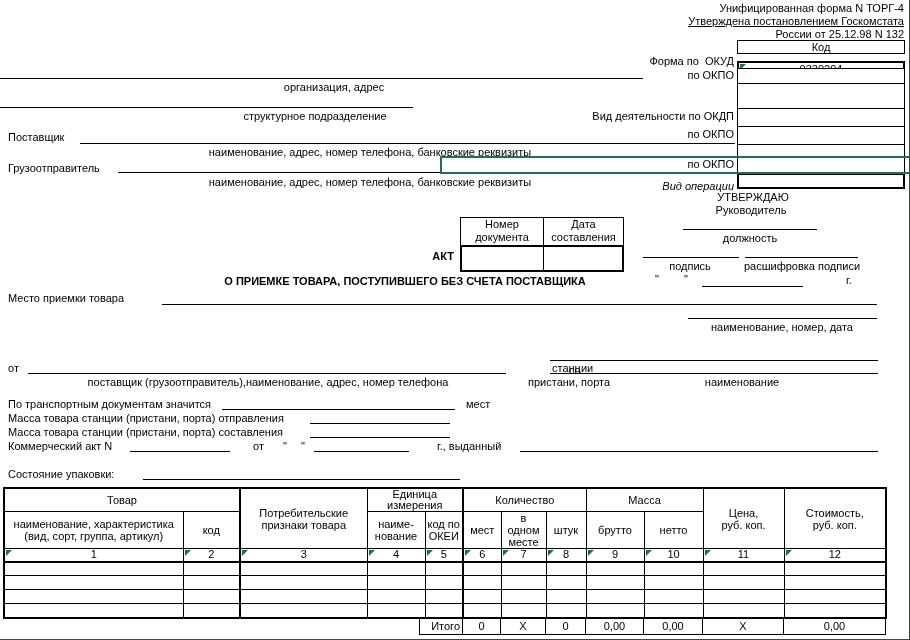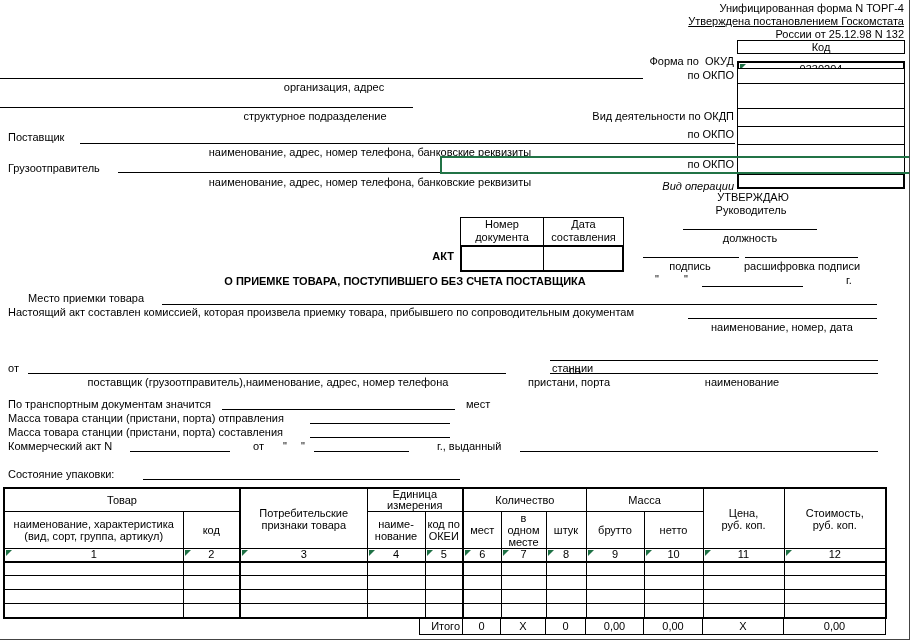--- a/index.html
+++ b/index.html
@@ -91,23 +91,22 @@
 составления</div>
   </div>
   <div class="a flexrow" style="left:460px;top:245px;width:164px;height:27px;border:2px solid #000;">
     <div style="width:82px;border-right:1px solid #000;"></div>
     <div style="flex:1;"></div>
   </div>
   <div class="a b" style="right:455px;top:250px;">АКТ</div>
 
   <div class="a c b" style="left:405px;top:275px;">О ПРИЕМКЕ ТОВАРА, ПОСТУПИВШЕГО БЕЗ СЧЕТА ПОСТАВЩИКА</div>
 
-  <div class="a" style="left:8px;top:292px;margin-left:20px;">Место приемки товара</div>
+  <div class="a" style="left:8px;top:292px;">Место приемки товара</div>
   <div class="a hline" style="left:162px;top:304px;width:715px;"></div>
-  <div class="a" style="left:8px;top:306px;">Настоящий акт составлен комиссией, которая произвела приемку товара, прибывшего по сопроводительным документам</div>
   <div class="a hline" style="left:688px;top:318px;width:189px;"></div>
   <div class="a c" style="left:782px;top:321px;">наименование, номер, дата</div>
 
   <div class="a" style="left:8px;top:362px;">от</div>
   <div class="a hline" style="left:28px;top:373px;width:478px;"></div>
   <div class="a c" style="left:268px;top:376px;">поставщик (грузоотправитель),наименование, адрес, номер телефона</div>
   <div class="a" style="left:528px;top:364px;margin-left:41px;">со</div>
   <div class="a hline" style="left:550px;top:360px;width:328px;"></div>
   <div class="a" style="left:552px;top:362px;">станции</div>
   <div class="a hline" style="left:550px;top:373px;width:328px;"></div>

